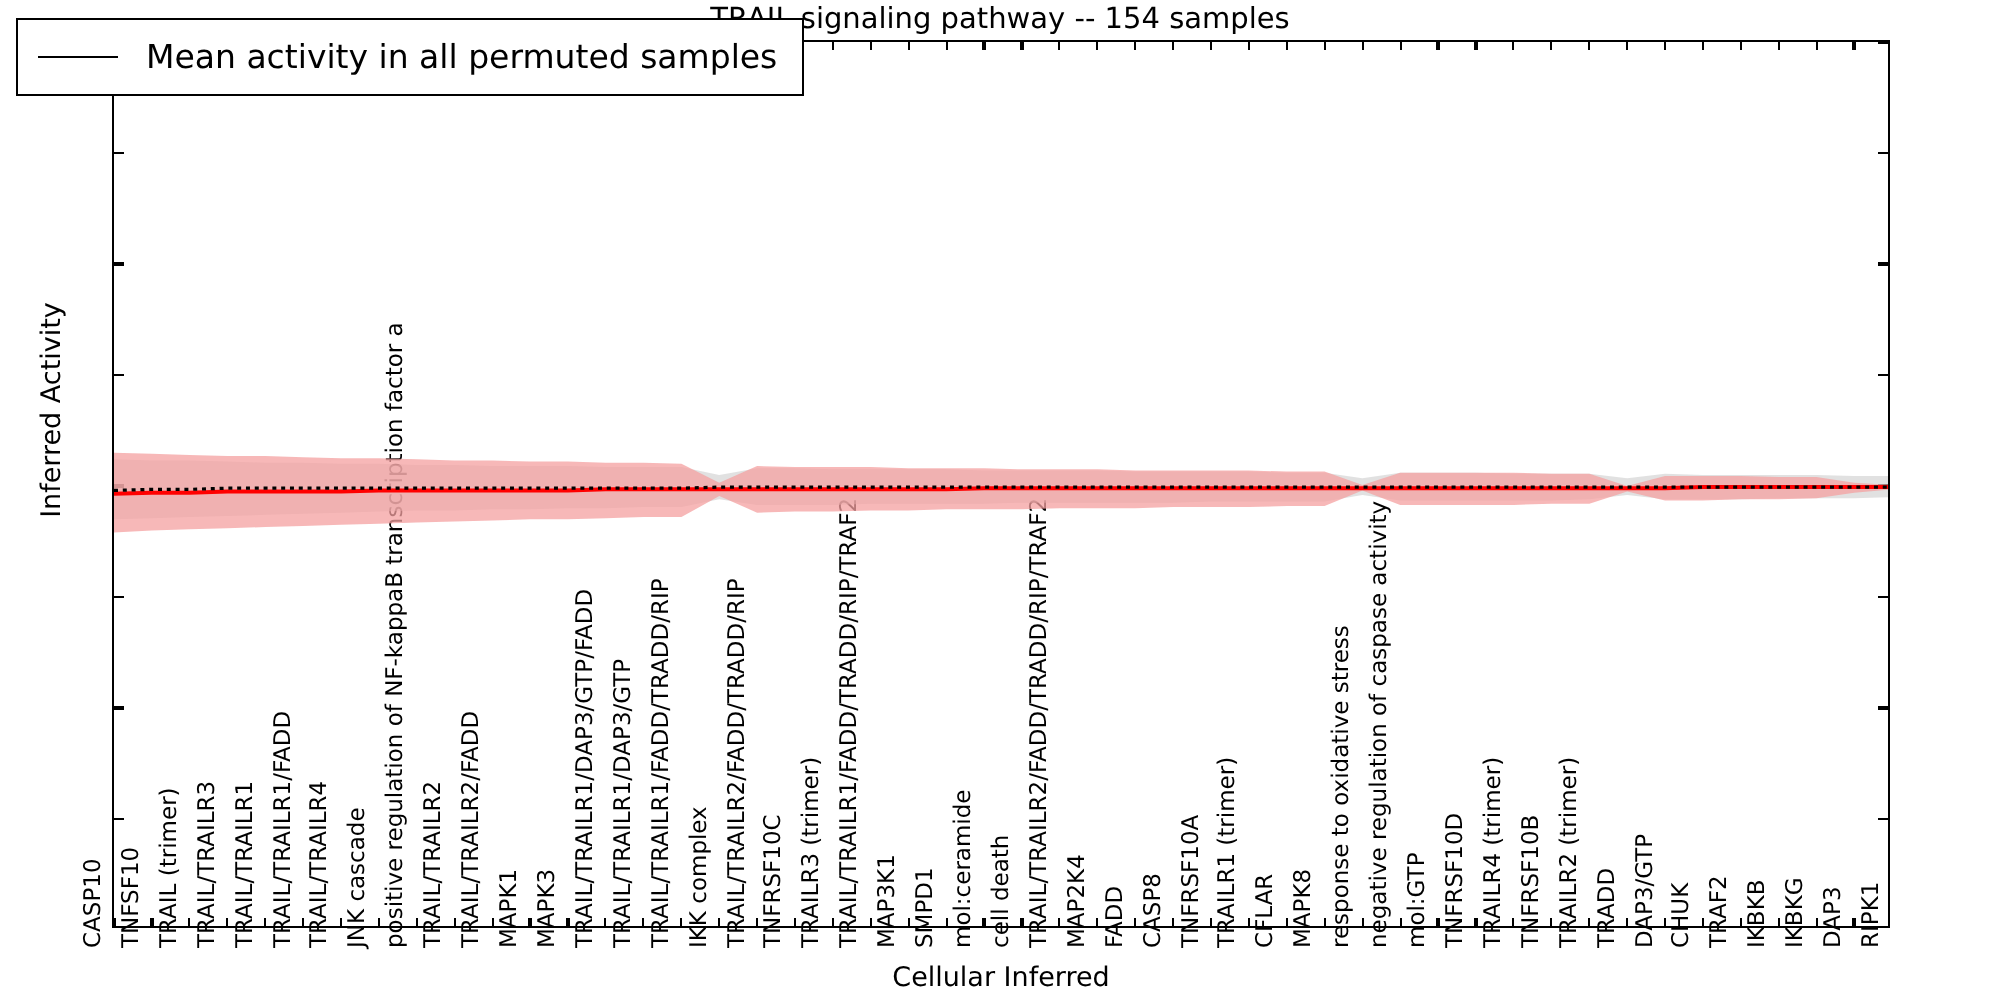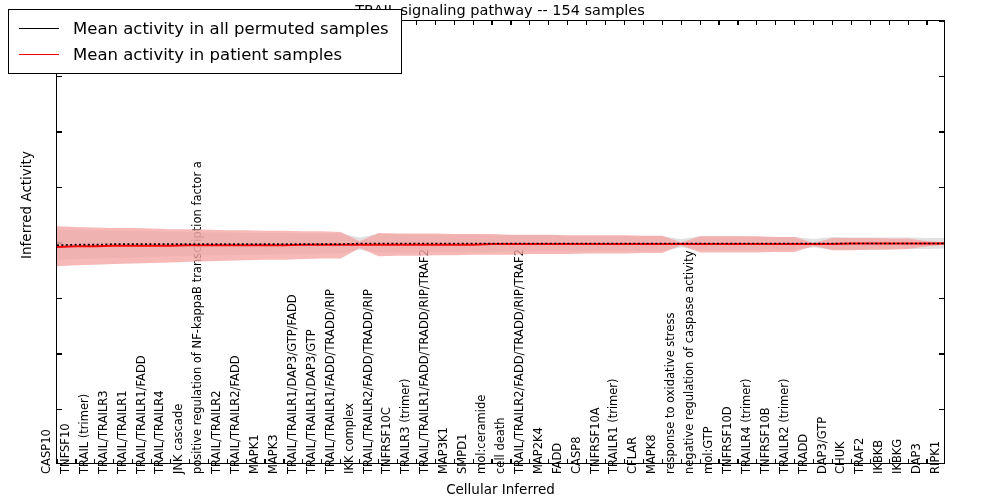--- a/index.html
+++ b/index.html
@@ -228,19 +228,15 @@
       <div class="xcat" style="left: 847.17px; top: 442px;">IKBKG</div>
       <div class="xcat" style="left: 866.085px; top: 442px;">DAP3</div>
       <div class="xcat" style="left: 885px; top: 442px;">RIPK1</div>
     </div>
 
   <div class="legend">
     <div class="legend-row">
       <span class="legend-line"></span>
       <span class="legend-text">Mean activity in all permuted samples</span>
     </div>
-    <div class="legend-row">
-      <span class="legend-line red"></span>
-      <span class="legend-text">Mean activity in patient samples</span>
-    </div>
   </div>
 
 </div>
 
 </body></html>

